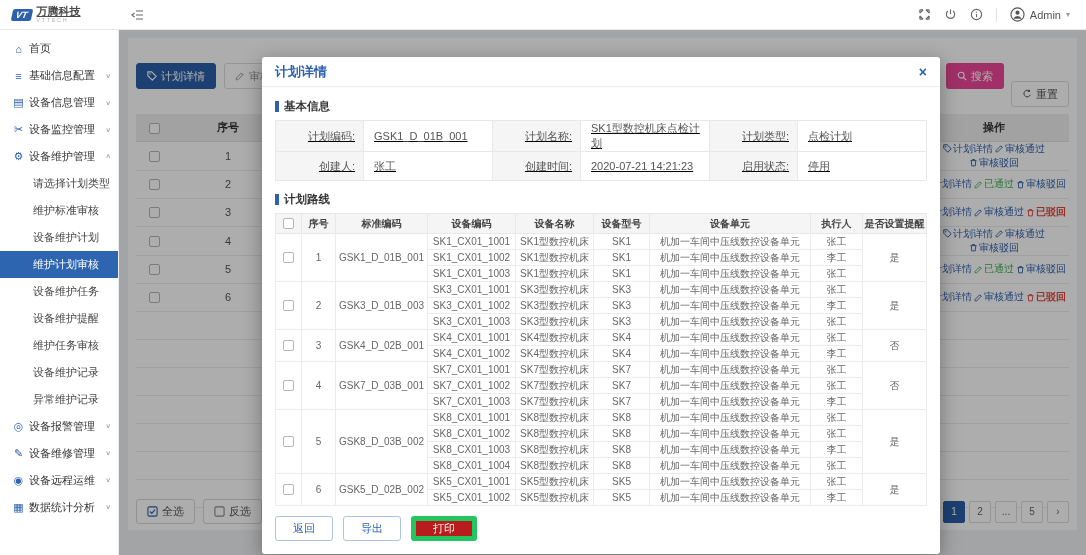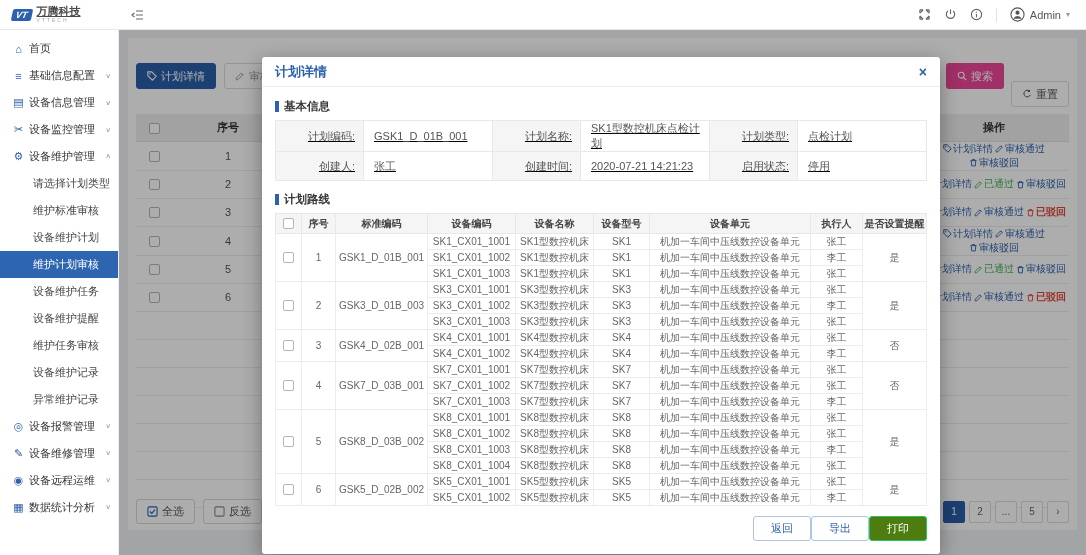--- a/index.html
+++ b/index.html
@@ -89,24 +89,24 @@
   .sec-bar { width:4px; height:11px; background:#2e61ad; display:inline-block; }
   table.binfo { width:100%; border-collapse:collapse; margin-bottom:11px; table-layout:fixed;text-decoration:underline; }
   .binfo td { border:1px solid #e8e8e8; height:29px; font-size:11px; }
   .binfo .lbl { background:#f5f5f5; color:#555; text-align:right; padding-right:8px; }
   .binfo .val { color:#555; padding-left:10px; background:#fff; }
   table.route { width:100%; border-collapse:collapse; table-layout:fixed; }
   .route th { background:#f5f5f5; border:1px solid #e8e8e8; font-size:10px; color:#444; height:20px;
     font-weight:bold; white-space:nowrap; overflow:hidden; }
   .route td { border:1px solid #ececec; font-size:10px; color:#666; text-align:center; height:16px;
     padding:1px 2px; line-height:12px; white-space:nowrap; overflow:hidden; }
-  .modal-actions { display:flex; justify-content:flex-end; gap:0; padding:10px 13px 13px; }
+  .modal-actions { display:flex; justify-content:flex-start; gap:10px; padding:10px 13px 13px; }
   .mbtn { height:25px; padding:0 17px; font-size:11px; border-radius:3px; cursor:pointer; }
   .mbtn.ghost { background:#fff; border:1px solid #aec4e3; color:#2e61ad; }
-  .mbtn.primary { background:#4d7c0f; border:1px solid #22c55e; color:#fff; }
+  .mbtn.primary { background:#b91c1c; border:5px solid #22c55e; color:#fff; }
 </style>
 </head>
 <body>
 
 <div id="app">
 
   <header class="top-header">
     <div class="logo">
       <span class="vt-badge">VT</span>
       <span class="logo-text">

